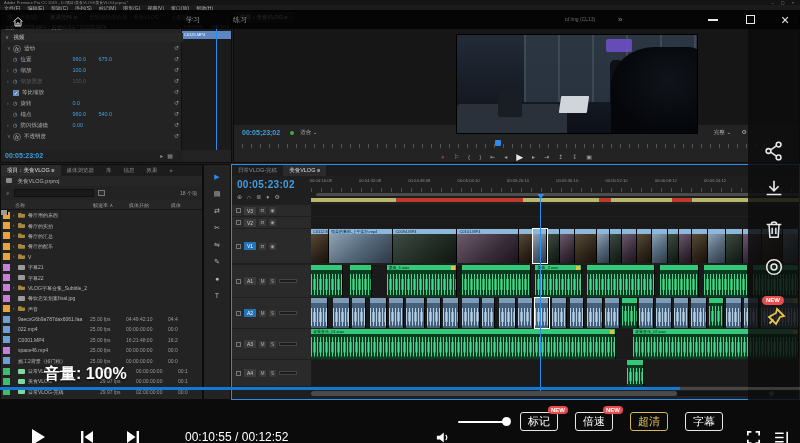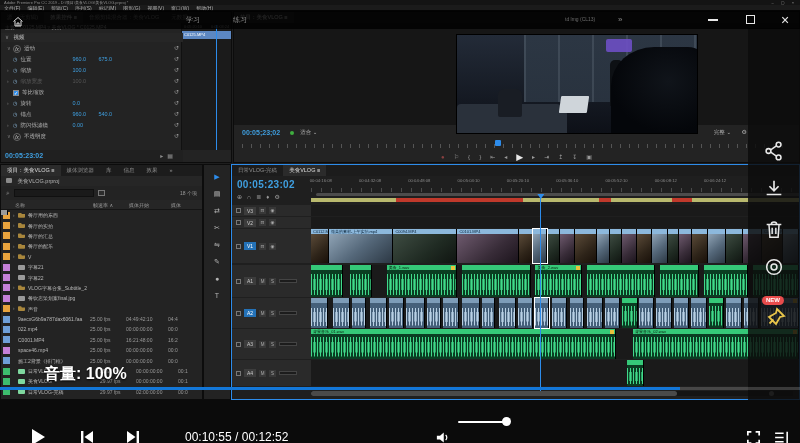--- a/index.html
+++ b/index.html
@@ -963,20 +963,26 @@
     </span>
     <span class="pc timetxt" style="left:185px">00:10:55 / 00:12:52</span>
     <span class="pc" style="left:435px">
       <svg width="15" height="15" viewBox="0 0 24 24">
           <polygon points="3,9 8,9 14,4 14,20 8,15 3,15" fill="#fff"></polygon>
           <path d="M17 8 C19.5 10 19.5 14 17 16" stroke="#fff" stroke-width="2" fill="none"></path>
         </svg>
     </span>
     <span class="volline"></span>
     <span class="volknob"></span>
+    <span id="pctrl-right">
+        <div class="pbtn">标记<div class="nbadge">NEW</div></div>
+        <div class="pbtn">倍速<div class="nbadge">NEW</div></div>
+        <div class="pbtn gold">超清</div>
+        <div class="pbtn">字幕</div>
+      </span>
     <span class="pc" style="left:745px">
       <svg width="17" height="17" viewBox="0 0 24 24" fill="none" stroke="#fff" stroke-width="2.4">
         <path d="M4 9 V4 H9 M15 4 H20 V9 M20 15 V20 H15 M9 20 H4 V15"></path>
         </svg>
     </span>
     <span class="pc" style="left:773px">
       <svg width="17" height="17" viewBox="0 0 24 24" fill="none" stroke="#fff" stroke-width="2.2">
         <path d="M3 6 H15 M3 12 H15 M3 18 H15 M20 4 V20"></path>
         </svg>
     </span>

